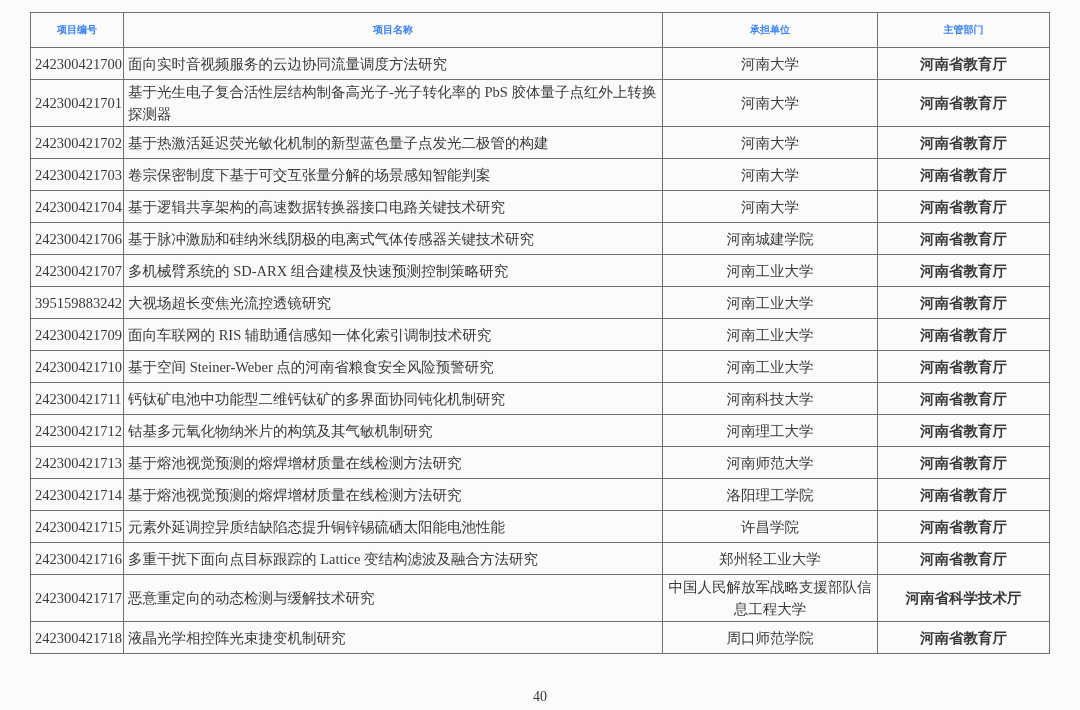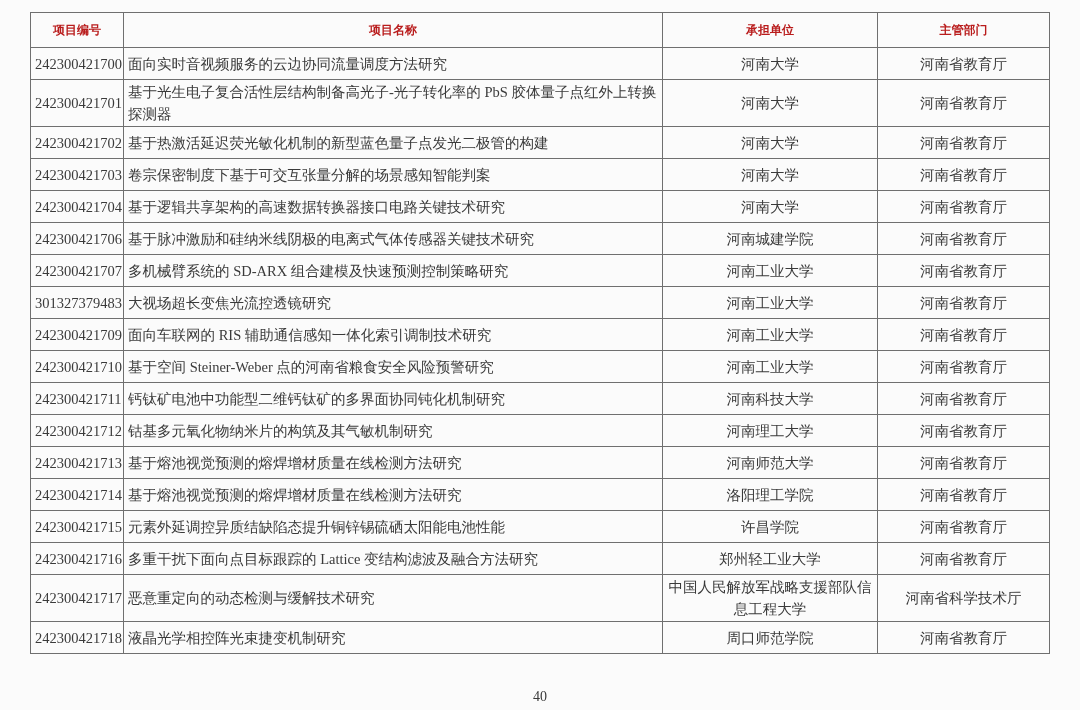--- a/index.html
+++ b/index.html
@@ -27,24 +27,24 @@
     border-collapse: collapse;
     table-layout: fixed;
   }
   table.projects th,
   table.projects td {
     border: 1px solid #6f6f6f;
     overflow: hidden;
   }
   table.projects th {
     height: 34px;
-    font-size: 12px;
+    font-size: 10px;
     font-weight: bold;
     text-align: center;
-    color: #b91c1c;
+    color: #3b82f6;
     padding: 0 2px;
   }
   table.projects td {
     height: 29px;
     font-size: 14.5px;
     line-height: 22px;
     padding: 1px 4px;
   }
   td.c-id {
     font-size: 14px;
@@ -53,20 +53,21 @@
     text-align: left;
     padding-left: 6px;
   }
   td.c-unit {
     text-align: center;
     padding-left: 9px;
     word-break: break-all;
   }
   td.c-dept {
     text-align: center;
+    font-weight: bold;
   }
   .footer {
     position: absolute;
     left: 0;
     top: 689px;
     width: 1080px;
     text-align: center;
     font-size: 14px;
     color: #3a3a3a;
   }
@@ -136,21 +137,21 @@
         </tr>
 
         <tr>
           <td class="c-id">242300421707</td>
           <td class="c-name">多机械臂系统的 SD-ARX 组合建模及快速预测控制策略研究</td>
           <td class="c-unit">河南工业大学</td>
           <td class="c-dept">河南省教育厅</td>
         </tr>
 
         <tr>
-          <td class="c-id">301327379483</td>
+          <td class="c-id">395159883242</td>
           <td class="c-name">大视场超长变焦光流控透镜研究</td>
           <td class="c-unit">河南工业大学</td>
           <td class="c-dept">河南省教育厅</td>
         </tr>
 
         <tr>
           <td class="c-id">242300421709</td>
           <td class="c-name">面向车联网的 RIS 辅助通信感知一体化索引调制技术研究</td>
           <td class="c-unit">河南工业大学</td>
           <td class="c-dept">河南省教育厅</td>

